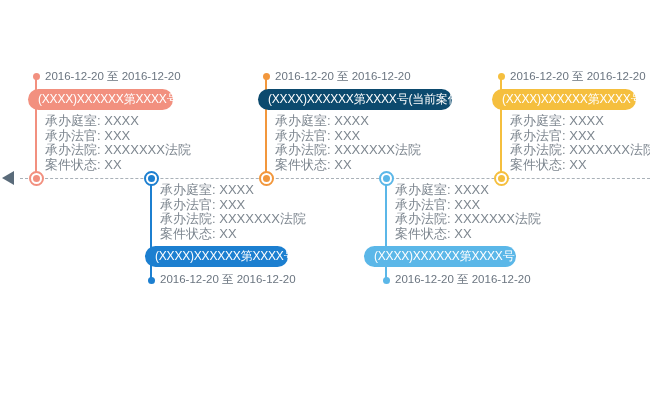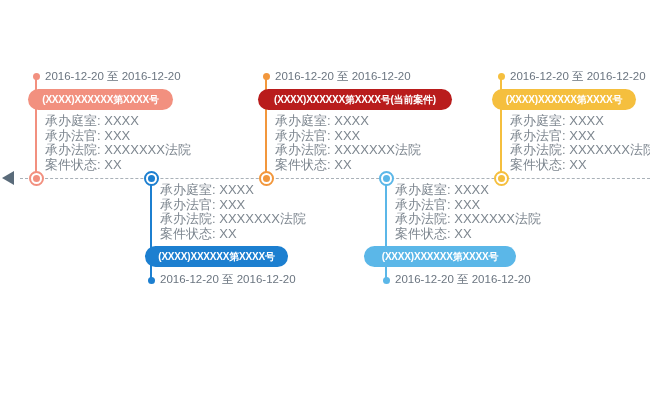--- a/index.html
+++ b/index.html
@@ -87,22 +87,22 @@
     z-index: 3;
   }
 
   
   .pill {
     position: absolute;
     height: 21px;
     line-height: 21px;
     border-radius: 11px;
     color: #ffffff;
-    font-size: 10px;
-    font-weight: bold;
+    font-size: 12px;
+    font-weight: normal;
     text-align: center;
     white-space: nowrap;
     box-sizing: border-box;
     padding: 0 10px;
     letter-spacing: -0.2px;
     z-index: 4;
   }
 
   
   .date-label {
@@ -158,21 +158,21 @@
       <div class="detail-row">承办法官: XXX</div>
       <div class="detail-row">承办法院: XXXXXXX法院</div>
       <div class="detail-row">案件状态: XX</div>
     </div>
     <div class="stem" style="left: 266px; background: rgb(242, 151, 60); top: 77px; height: 101px;"></div>
     <div class="stem-dot" style="left: 266px; background: rgb(242, 151, 60); top: 73px;"></div>
     <div class="node" style="left: 266px; border-color: rgb(242, 151, 60);">
       <div class="node-core" style="background: rgb(242, 151, 60);"></div>
     </div>
     <div class="date-label" style="left: 275px; top: 69px;">2016-12-20 至 2016-12-20</div>
-    <div class="pill" style="left: 258px; width: 194px; top: 89px; background: #b91c1c;">(XXXX)XXXXXX第XXXX号(当前案件)</div>
+    <div class="pill" style="left: 258px; width: 194px; top: 89px; background: #0c4a6e;">(XXXX)XXXXXX第XXXX号(当前案件)</div>
     <div class="details" style="left: 275px; top: 114px;">
       <div class="detail-row">承办庭室: XXXX</div>
       <div class="detail-row">承办法官: XXX</div>
       <div class="detail-row">承办法院: XXXXXXX法院</div>
       <div class="detail-row">案件状态: XX</div>
     </div>
     <div class="stem" style="left: 386px; background: rgb(91, 183, 232); top: 178px; height: 103px;"></div>
     <div class="stem-dot" style="left: 386px; background: rgb(91, 183, 232); top: 277px;"></div>
     <div class="node" style="left: 386px; border-color: rgb(91, 183, 232);">
       <div class="node-core" style="background: rgb(91, 183, 232);"></div>

